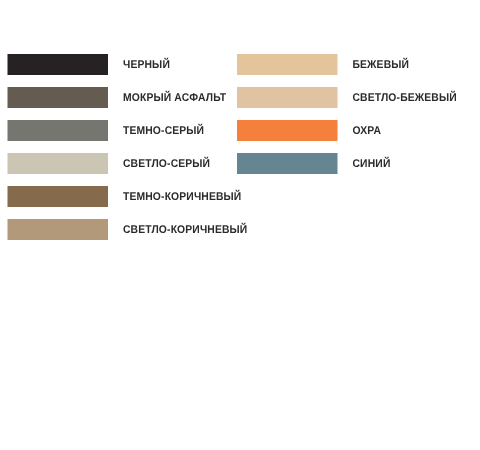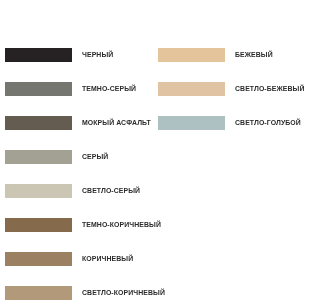--- a/index.html
+++ b/index.html
@@ -24,21 +24,20 @@
     top: 0;
   }
   .column.left  { left: 5px; }
   .column.right { left: 158px; }
 
   .swatch-row {
     position: relative;
     height: 22px;
     display: flex;
     align-items: flex-start;
-    margin-top: 12px;
   }
   .chip {
     width: 67px;
     height: 14px;
     flex: 0 0 auto;
     box-sizing: border-box;
   }
   .chip.outlined {
     border: 1px solid #8c8c8c;
   }
@@ -57,55 +56,51 @@
 </head>
 <body>
 
 <div id="palette">
   <div class="column left">
       <div class="swatch-row">
         <div class="chip" style="background-color: rgb(38, 34, 35);"></div>
         <div class="label">ЧЕРНЫЙ</div>
       </div>
       <div class="swatch-row">
-        <div class="chip" style="background-color: rgb(118, 118, 112);"></div>
-        <div class="label">ТЕМНО-СЕРЫЙ</div>
-      </div>
-      <div class="swatch-row">
         <div class="chip" style="background-color: rgb(100, 92, 80);"></div>
         <div class="label">МОКРЫЙ АСФАЛЬТ</div>
       </div>
       <div class="swatch-row">
-        <div class="chip" style="background-color: rgb(163, 161, 147);"></div>
-        <div class="label">СЕРЫЙ</div>
+        <div class="chip" style="background-color: rgb(118, 118, 112);"></div>
+        <div class="label">ТЕМНО-СЕРЫЙ</div>
       </div>
       <div class="swatch-row">
         <div class="chip" style="background-color: rgb(203, 197, 180);"></div>
         <div class="label">СВЕТЛО-СЕРЫЙ</div>
       </div>
       <div class="swatch-row">
         <div class="chip" style="background-color: rgb(133, 107, 76);"></div>
         <div class="label">ТЕМНО-КОРИЧНЕВЫЙ</div>
-      </div>
-      <div class="swatch-row">
-        <div class="chip" style="background-color: rgb(156, 128, 98);"></div>
-        <div class="label">КОРИЧНЕВЫЙ</div>
       </div>
       <div class="swatch-row">
         <div class="chip" style="background-color: rgb(178, 153, 122);"></div>
         <div class="label">СВЕТЛО-КОРИЧНЕВЫЙ</div>
       </div>
     </div>
   <div class="column right">
       <div class="swatch-row">
         <div class="chip" style="background-color: rgb(228, 196, 155);"></div>
         <div class="label">БЕЖЕВЫЙ</div>
       </div>
       <div class="swatch-row">
         <div class="chip" style="background-color: rgb(224, 195, 163);"></div>
         <div class="label">СВЕТЛО-БЕЖЕВЫЙ</div>
       </div>
       <div class="swatch-row">
-        <div class="chip" style="background-color: rgb(174, 193, 194);"></div>
-        <div class="label">СВЕТЛО-ГОЛУБОЙ</div>
+        <div class="chip" style="background-color: rgb(244, 128, 60);"></div>
+        <div class="label">ОХРА</div>
+      </div>
+      <div class="swatch-row">
+        <div class="chip" style="background-color: rgb(101, 133, 145);"></div>
+        <div class="label">СИНИЙ</div>
       </div>
     </div>
 </div>
 
 </body></html>

